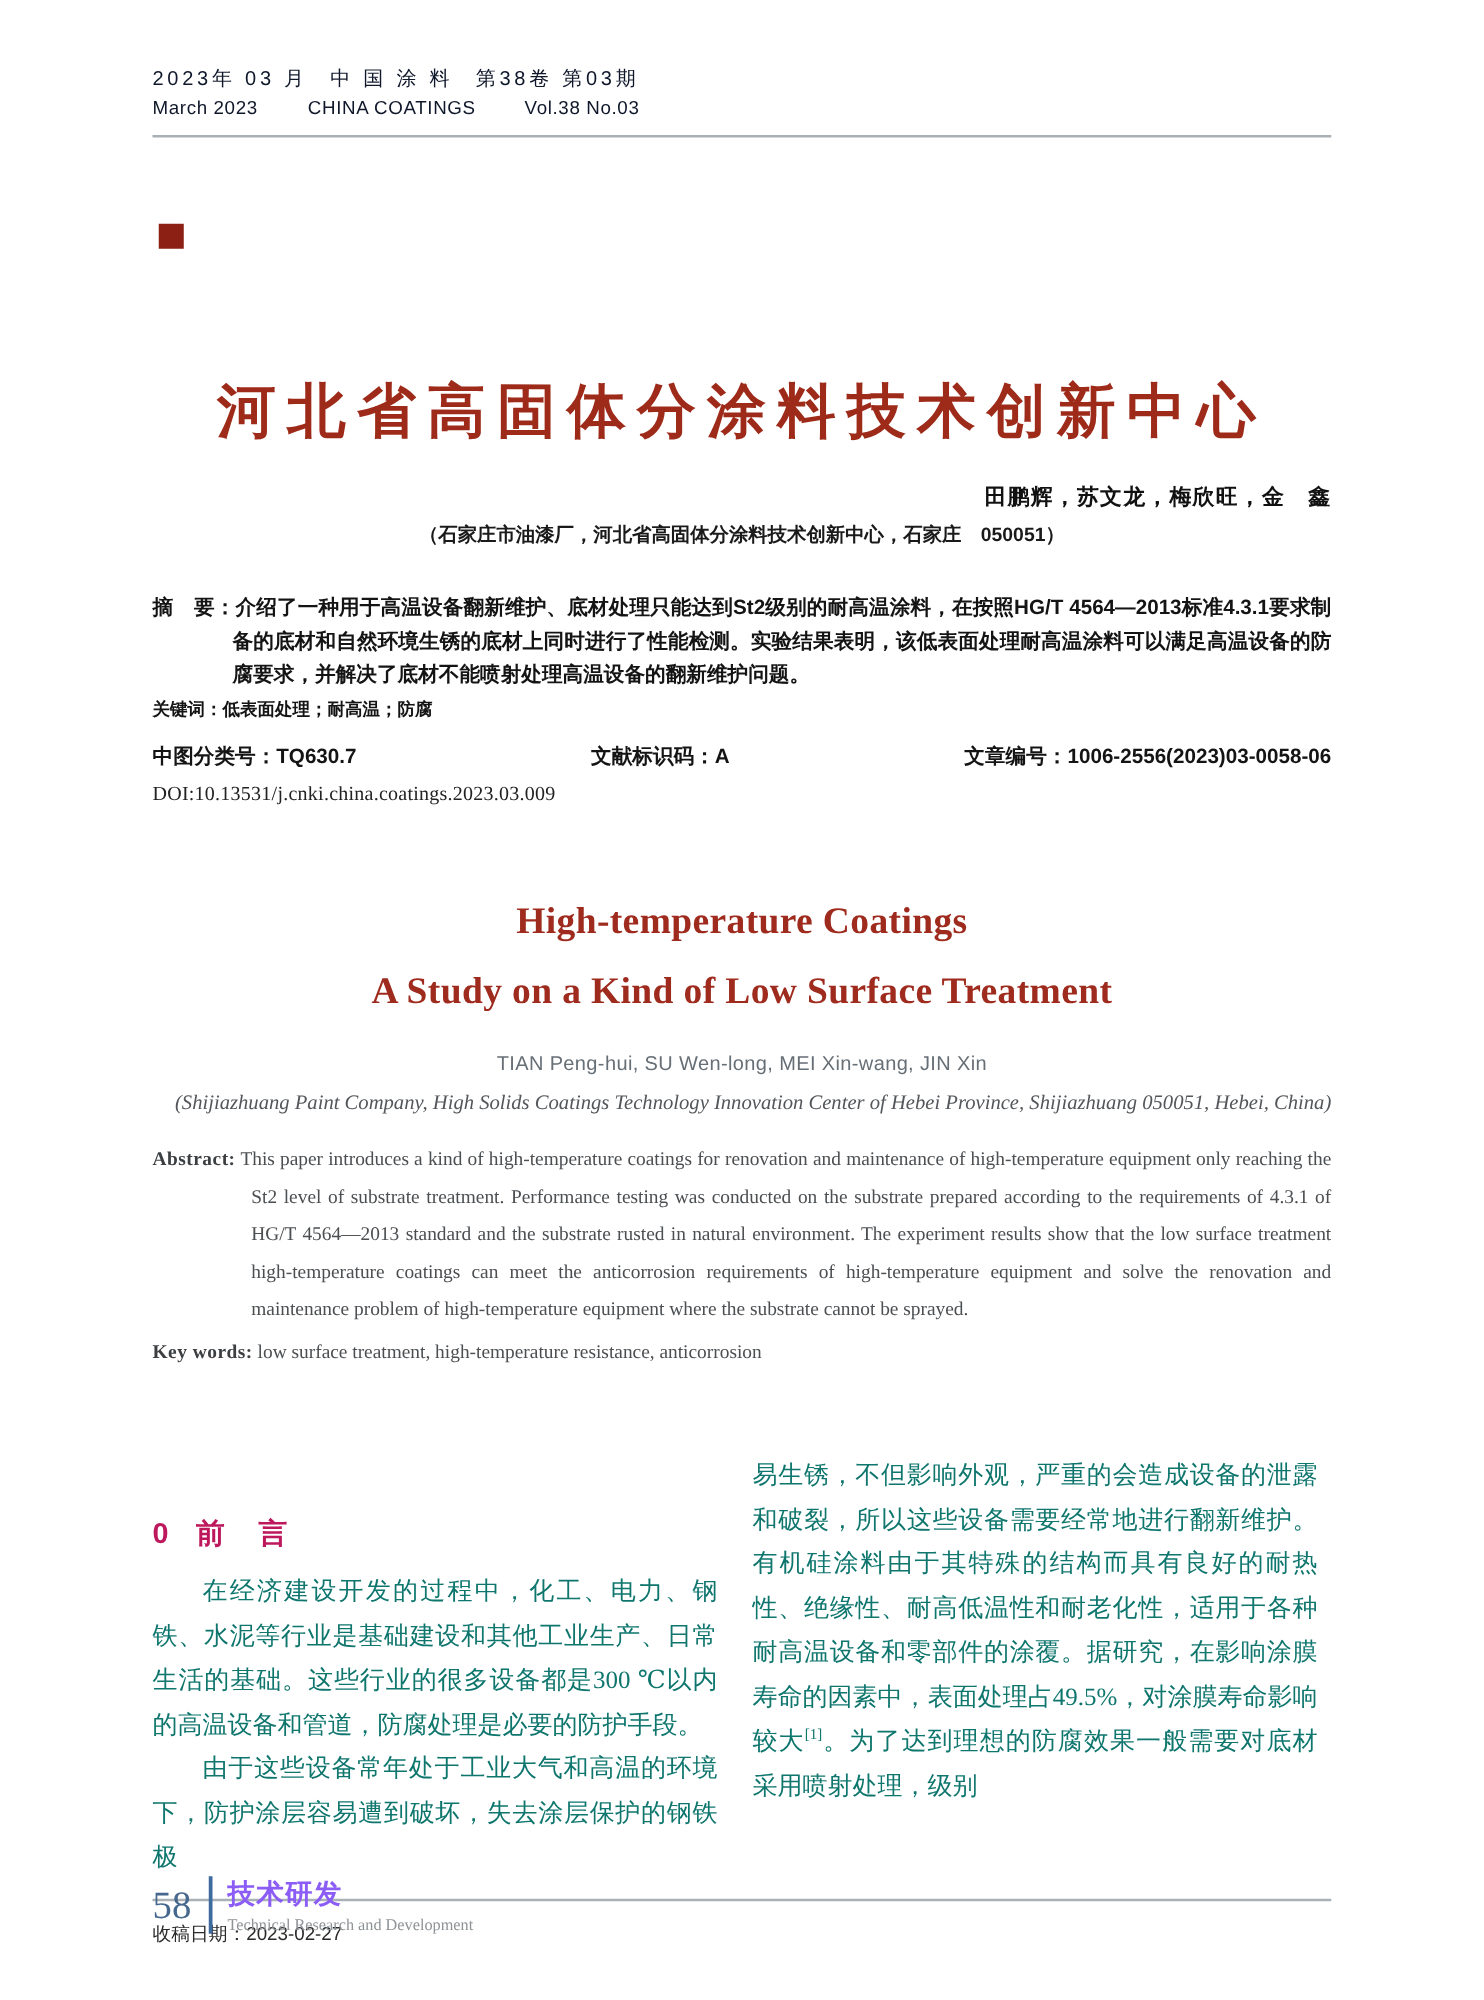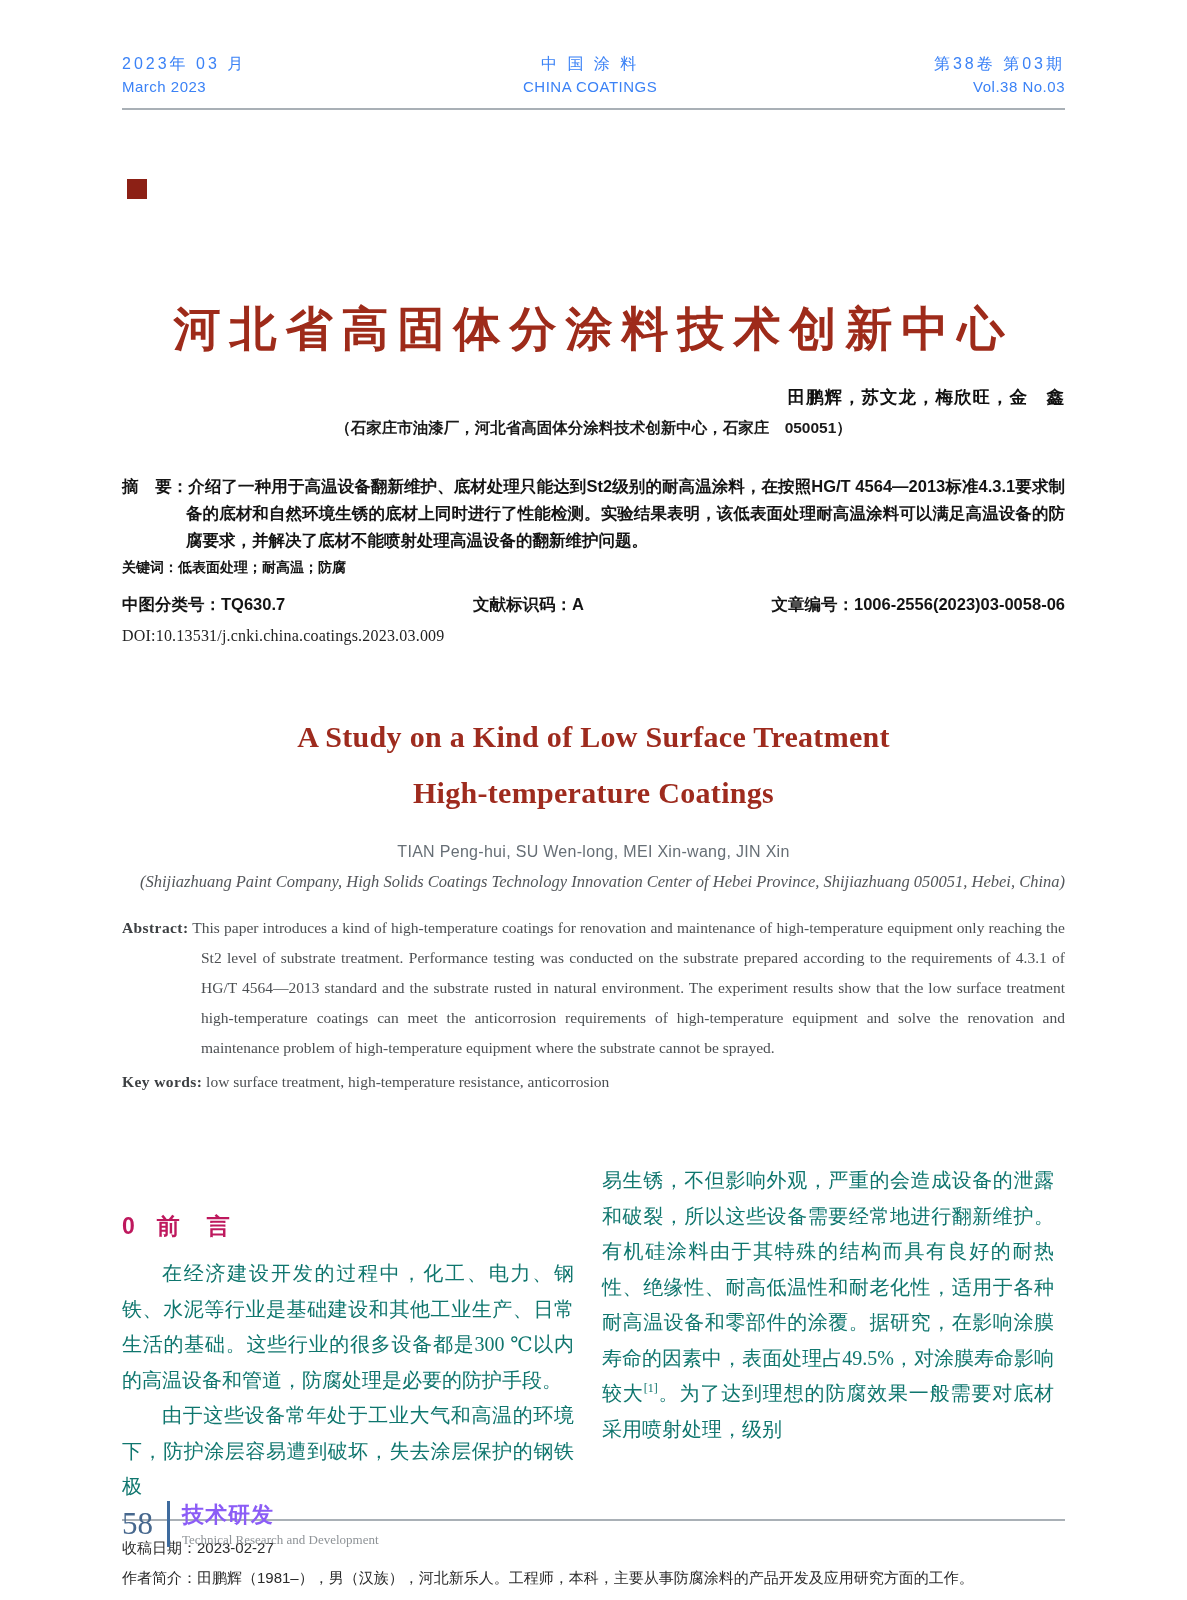--- a/index.html
+++ b/index.html
@@ -11,25 +11,24 @@
     background:#ffffff;
     padding:0 122px;
     overflow:hidden;
     font-family:"Liberation Serif","DejaVu Serif",serif;
     color:#1c1c1c;
   }
 
   
   .run-head {
     padding-top:52px;
-    display:flex; justify-content:space-between; align-items:flex-end;
-    color:#3b82f6;
+    display:flex; align-items:flex-end;
+    color:#0f172a;
     border-bottom:2px solid #a9b0b6;
     padding-bottom:10px;
-    gap:43px;
   }
   .rh-col { font-family:"Liberation Sans","DejaVu Sans",sans-serif; line-height:23px; }
   .rh-left  { text-align:left;  font-size:16px; }
   .rh-mid   { text-align:center;font-size:16px; }
   .rh-right { text-align:right; font-size:16px; }
   .rh-cn { letter-spacing:3px; }
   .rh-en { font-size:15px; letter-spacing:.5px; }
 
   .corner-mark {
     position:absolute; left:127px; top:179px;
@@ -197,22 +196,22 @@
   <p class="kw-cn"><span>关键词：</span><span>低表面处理；耐高温；防腐</span></p>
 
   <div class="meta-row">
     <span>中图分类号：TQ630.7</span>
     <span>文献标识码：A</span>
     <span>文章编号：1006-2556(2023)03-0058-06</span>
   </div>
   <div class="doi-line">DOI:10.13531/j.cnki.china.coatings.2023.03.009</div>
 
   <div class="title-en">
+    <div>High-temperature Coatings</div>
     <div>A Study on a Kind of Low Surface Treatment</div>
-    <div>High-temperature Coatings</div>
   </div>
   <div class="authors-en">TIAN Peng-hui, SU Wen-long, MEI Xin-wang, JIN Xin</div>
   <div class="affil-en">(Shijiazhuang Paint Company, High Solids Coatings Technology Innovation Center of Hebei Province, Shijiazhuang 050051, Hebei, China)</div>
 
   <p class="abs-en"><b>Abstract:</b><span> This paper introduces a kind of high-temperature coatings for renovation and maintenance of high-temperature equipment only reaching the St2 level of substrate treatment. Performance testing was conducted on the substrate prepared according to the requirements of 4.3.1 of HG/T 4564—2013 standard and the substrate rusted in natural environment. The experiment results show that the low surface treatment high-temperature coatings can meet the anticorrosion requirements of high-temperature equipment and solve the renovation and maintenance problem of high-temperature equipment where the substrate cannot be sprayed.</span></p>
   <p class="kw-en"><b>Key words:</b><span> low surface treatment, high-temperature resistance, anticorrosion</span></p>
 
   <div class="columns">
     <div class="col">
       <div class="sec-head">
@@ -221,21 +220,20 @@
       <p class="body-p">在经济建设开发的过程中，化工、电力、钢铁、水泥等行业是基础建设和其他工业生产、日常生活的基础。这些行业的很多设备都是300 ℃以内的高温设备和管道，防腐处理是必要的防护手段。</p>
       <p class="body-p">由于这些设备常年处于工业大气和高温的环境下，防护涂层容易遭到破坏，失去涂层保护的钢铁极</p>
     </div>
     <div class="col">
       <p class="body-p no-indent"><span>易生锈，不但影响外观，严重的会造成设备的泄露和破裂，所以这些设备需要经常地进行翻新维护。有机硅涂料由于其特殊的结构而具有良好的耐热性、绝缘性、耐高低温性和耐老化性，适用于各种耐高温设备和零部件的涂覆。据研究，在影响涂膜寿命的因素中，表面处理占49.5%，对涂膜寿命影响较大</span><sup class="ref">[1]</sup><span>。为了达到理想的防腐效果一般需要对底材采用喷射处理，级别</span></p>
     </div>
   </div>
 
   <div class="footnote">
     <div>收稿日期：2023-02-27</div>
-    <div>作者简介：田鹏辉（1981–），男（汉族），河北新乐人。工程师，本科，主要从事防腐涂料的产品开发及应用研究方面的工作。</div>
   </div>
 
   <div class="page-foot">
     <div class="pf-num">58</div>
     <div class="pf-bar"></div>
     <div>
       <div class="pf-col-cn">技术研发</div>
       <div class="pf-col-en">Technical Research and Development</div>
     </div>
   </div>

